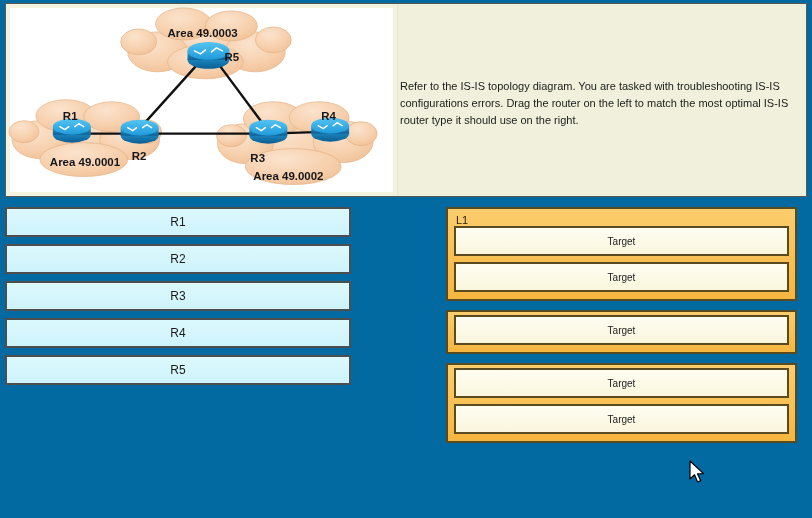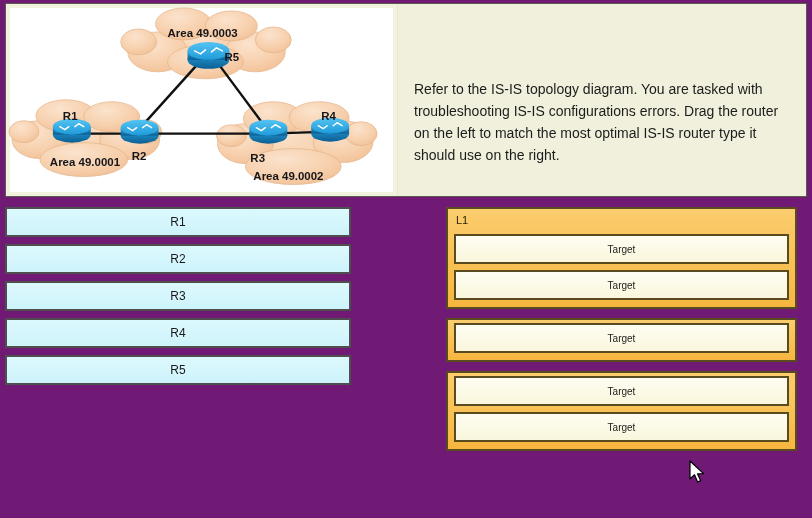--- a/index.html
+++ b/index.html
@@ -2,21 +2,21 @@
 <html><head>
 <meta charset="utf-8">
 <style>
   * { box-sizing: border-box; margin: 0; padding: 0; }
   html, body {
     width: 812px; height: 518px;
     background: #d4d4d4;
     font-family: "Liberation Sans", sans-serif;
     overflow: hidden;
   }
-  #root { position: relative; width: 812px; height: 518px; background: #701a75; }
+  #root { position: relative; width: 812px; height: 518px; background: #0369a1; }
 
   
   .top-section {
     position: absolute; left: 5px; top: 3px;
     width: 802px; height: 194px;
     border: 1px solid #5a5a52;
     background: #f1f1e2;
     display: flex;
   }
   .diagram-pane {
@@ -32,22 +32,22 @@
   }
   .topology { position: absolute; inset: 0; }
 
   .question-pane {
     flex: 1; height: 100%;
     background: #f0f0dc;
     position: relative;
   }
   .question-text {
     position: absolute;
-    left: 16px; top: 74px; right: 14px;
-    font-size: 14px; line-height: 22px;
+    left: 2px; top: 74px; right: 14px;
+    font-size: 11px; line-height: 17px;
     color: #1c1c1c;
   }
 
   
   .drag-list { position: absolute; left: 5px; top: 207px; width: 346px; }
   .drag-item {
     height: 30px; margin-bottom: 7px;
     background: #d5f6fc;
     border: 2px solid #4e4e4e;
     display: flex; align-items: center; justify-content: center;
@@ -59,21 +59,21 @@
   .target-col { position: absolute; left: 446px; top: 207px; width: 351px; }
   .target-group {
     background: #f8bd52;
     background-image: linear-gradient(180deg,#fbcd6d 0%, #f6b63f 100%);
     border: 2px solid #5a4a20;
     padding: 3px 6px 7px 6px;
     margin-bottom: 9px;
   }
   .group-label {
     font-size: 11px; color: #2a2208;
-    padding: 2px 1px 8px 2px;
+    padding: 2px 1px 0 2px;
   }
   .target-box {
     height: 30px; margin-bottom: 6px;
     background: #fcfae4;
     background-image: linear-gradient(180deg,#fefdf1 0%, #faf6dd 100%);
     border: 2px solid #5a4a20;
     display: flex; align-items: center; justify-content: center;
     font-size: 10px; color: #1c1c1c; text-align: center;
   }
   .target-box:last-child { margin-bottom: 0; }

